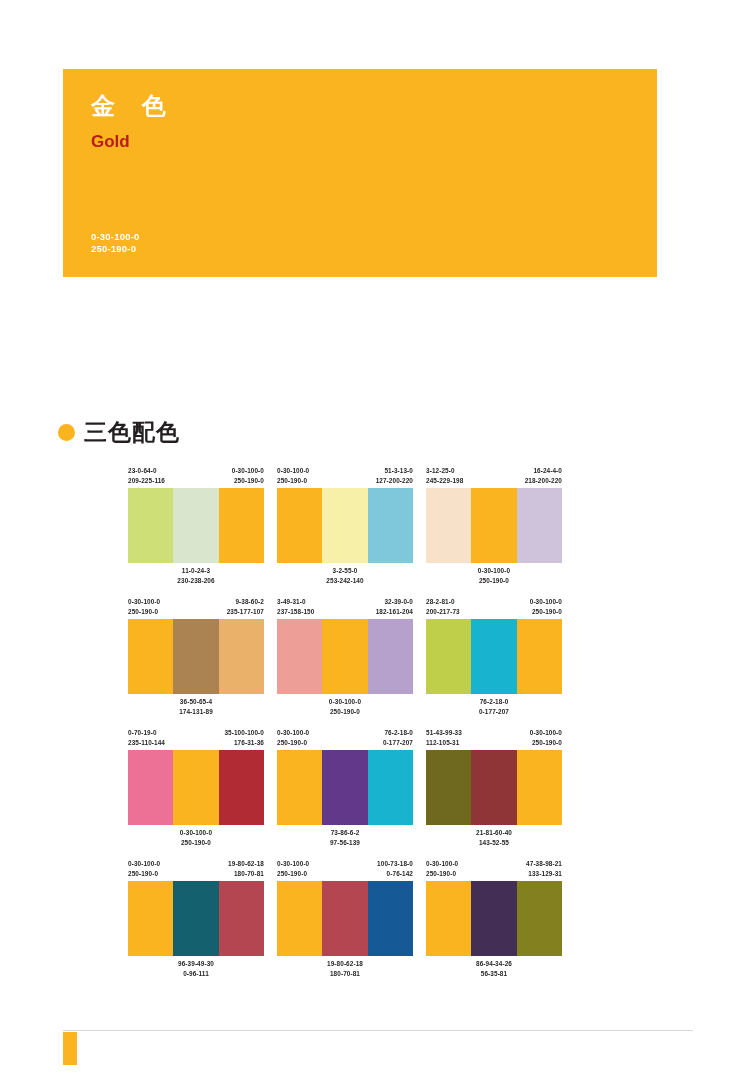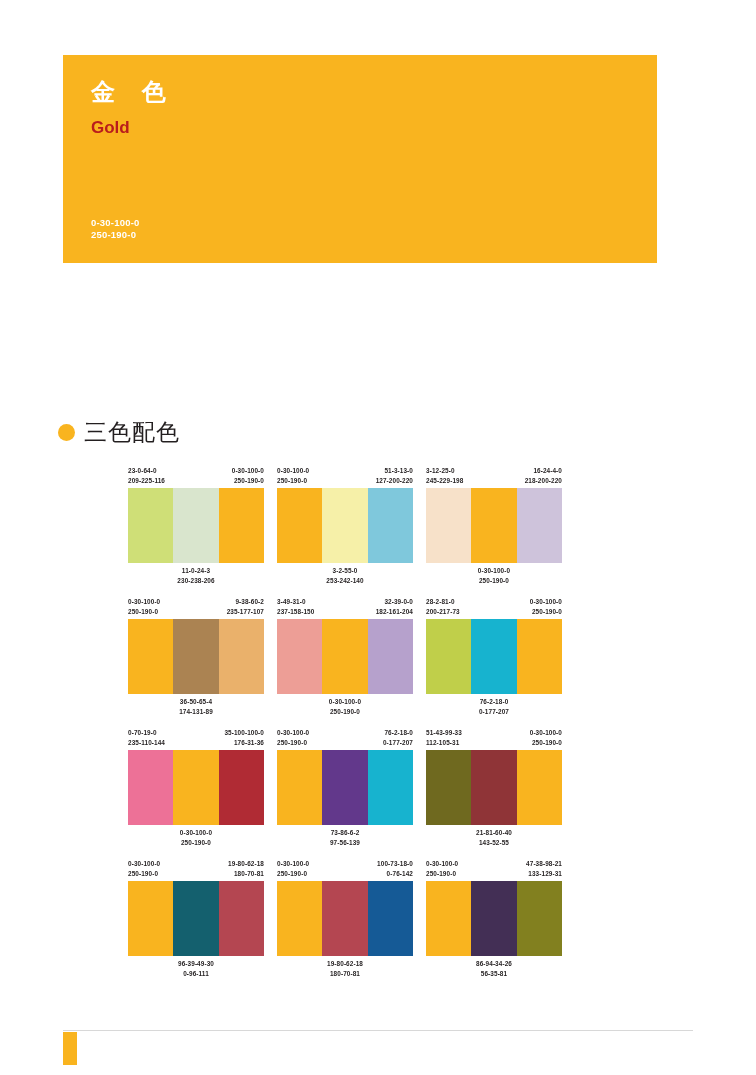--- a/index.html
+++ b/index.html
@@ -61,21 +61,21 @@
     gap: 9px;
   }
   .section-dot {
     width: 17px;
     height: 17px;
     border-radius: 50%;
     display: block;
   }
   .section-title {
     font-size: 23px;
-    font-weight: normal;
+    font-weight: bold;
     color: #231f20;
     letter-spacing: 1px;
     line-height: 25px;
     text-align: right;
   }
 
   
   .grid {
     position: absolute;
     left: 128px;
@@ -138,21 +138,21 @@
     left: 63px;
     top: 1030px;
     width: 630px;
     height: 1px;
     background: #d8d8d8;
   }
 </style>
 </head>
 <body>
 
-<div class="hero" style="background: rgb(249, 180, 31);">
+<div class="hero" style="background: rgb(249, 180, 31); margin-top: 14px;">
   <div class="hero-cn">金 色</div>
   <div class="hero-en">Gold</div>
   <div class="hero-codes">
     <div>0-30-100-0</div>
     <div>250-190-0</div>
   </div>
 </div>
 
 <div class="section-head">
   <span class="section-dot" style="background: rgb(249, 180, 31);"></span>

